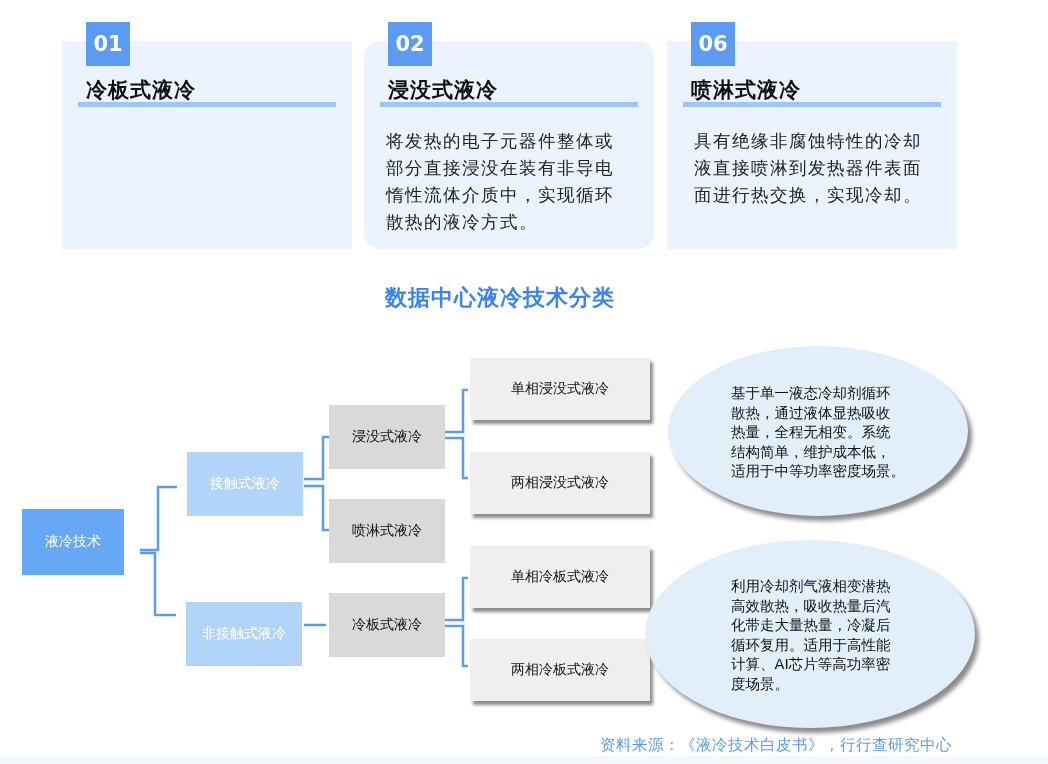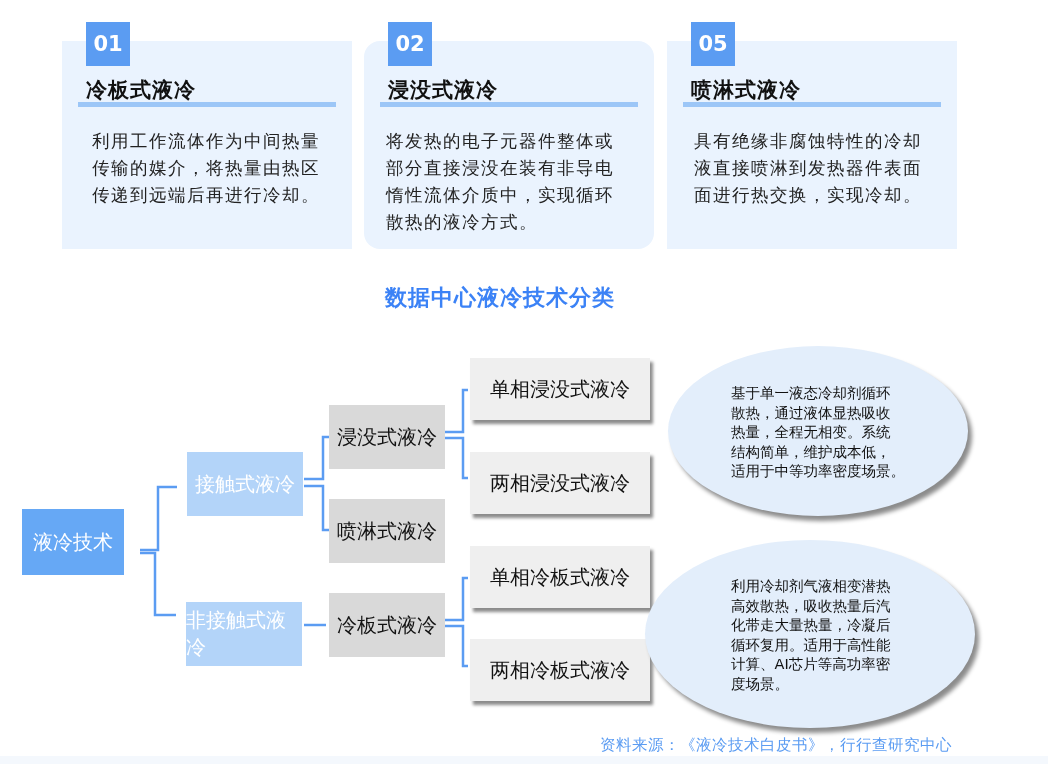--- a/index.html
+++ b/index.html
@@ -5,57 +5,52 @@
   html, body { margin:0; padding:0; background:#ffffff; }
   body { width:1048px; height:764px; position:relative; overflow:hidden;
          font-family:"DejaVu Sans", "Liberation Sans", sans-serif; color:#111; }
   .card { position:absolute; top:41px; width:290px; height:208px; background:#eaf3fe; }
   .badge { position:absolute; top:-19px; left:24px; width:44px; height:44px; background:#5b9cf2;
            color:#fff; font-weight:bold; font-size:21px; display:flex; align-items:center; justify-content:center; }
   .card-title { position:absolute; top:35px; left:24px; font-size:21px; font-weight:bold; color:#111; letter-spacing:1px; }
   .card-rule { position:absolute; top:61px; left:16px; right:16px; height:5px; background:#9cc6f7; }
   .card-body { position:absolute; top:87px; left:30px; right:18px; font-size:17.5px; line-height:27px; color:#222; letter-spacing:1.5px; }
   .main-title { position:absolute; top:283px; left:0; width:1000px; text-align:center; font-size:22px; font-weight:bold; color:#3b82f6; letter-spacing:1px; }
-  .node { position:absolute; display:flex; align-items:center; justify-content:center; font-size:20px; }
+  .node { position:absolute; display:flex; align-items:center; justify-content:center; font-size:14px; }
   .n-root { left:22px; top:509px; width:102px; height:66px; background:#66a8f5; color:#fff; }
   .n-l1 { width:116px; height:64px; background:#b3d4f9; color:#fff; }
   .n-l2 { width:116px; height:64px; background:#d9d9d9; color:#111; }
   .n-l3 { width:180px; height:62px; background:#efefef; color:#111; box-shadow:3px 4px 3px #8c8c8c; }
   .ellipse { position:absolute; background:#e3eefb; border-radius:50%; box-shadow:4px 5px 4px #8c8c8c; }
   .ell-text { position:absolute; font-size:14.5px; line-height:19.5px; color:#111; }
   svg.links { position:absolute; left:0; top:0; }
   .source { position:absolute; top:735px; left:600px; font-size:15.5px; color:#5b9cf2; letter-spacing:0.5px; }
   .bottom-band { position:absolute; left:0; top:756px; width:1048px; height:8px; background:#f4f8fd; }
 </style>
 </head>
 <body>
 
 <div class="card" style="left:62px;">
   <div class="badge">01</div>
   <div class="card-title">冷板式液冷</div>
   <div class="card-rule"></div>
-  <div class="card-body">
-    <div>利用工作流体作为中间热量</div>
-    <div>传输的媒介，将热量由热区</div>
-    <div>传递到远端后再进行冷却。</div>
-  </div>
 </div>
 <div class="card" style="left:364px;border-radius:16px;">
   <div class="badge">02</div>
   <div class="card-title">浸没式液冷</div>
   <div class="card-rule"></div>
   <div class="card-body" style="left:22px;">
     <div>将发热的电子元器件整体或</div>
     <div>部分直接浸没在装有非导电</div>
     <div>惰性流体介质中，实现循环</div>
     <div>散热的液冷方式。</div>
   </div>
 </div>
 <div class="card" style="left:667px;">
-  <div class="badge">05</div>
+  <div class="badge">06</div>
   <div class="card-title">喷淋式液冷</div>
   <div class="card-rule"></div>
   <div class="card-body" style="left:27px;">
     <div>具有绝缘非腐蚀特性的冷却</div>
     <div>液直接喷淋到发热器件表面</div>
     <div>面进行热交换，实现冷却。</div>
   </div>
 </div>
 
 <div class="main-title">数据中心液冷技术分类</div>

